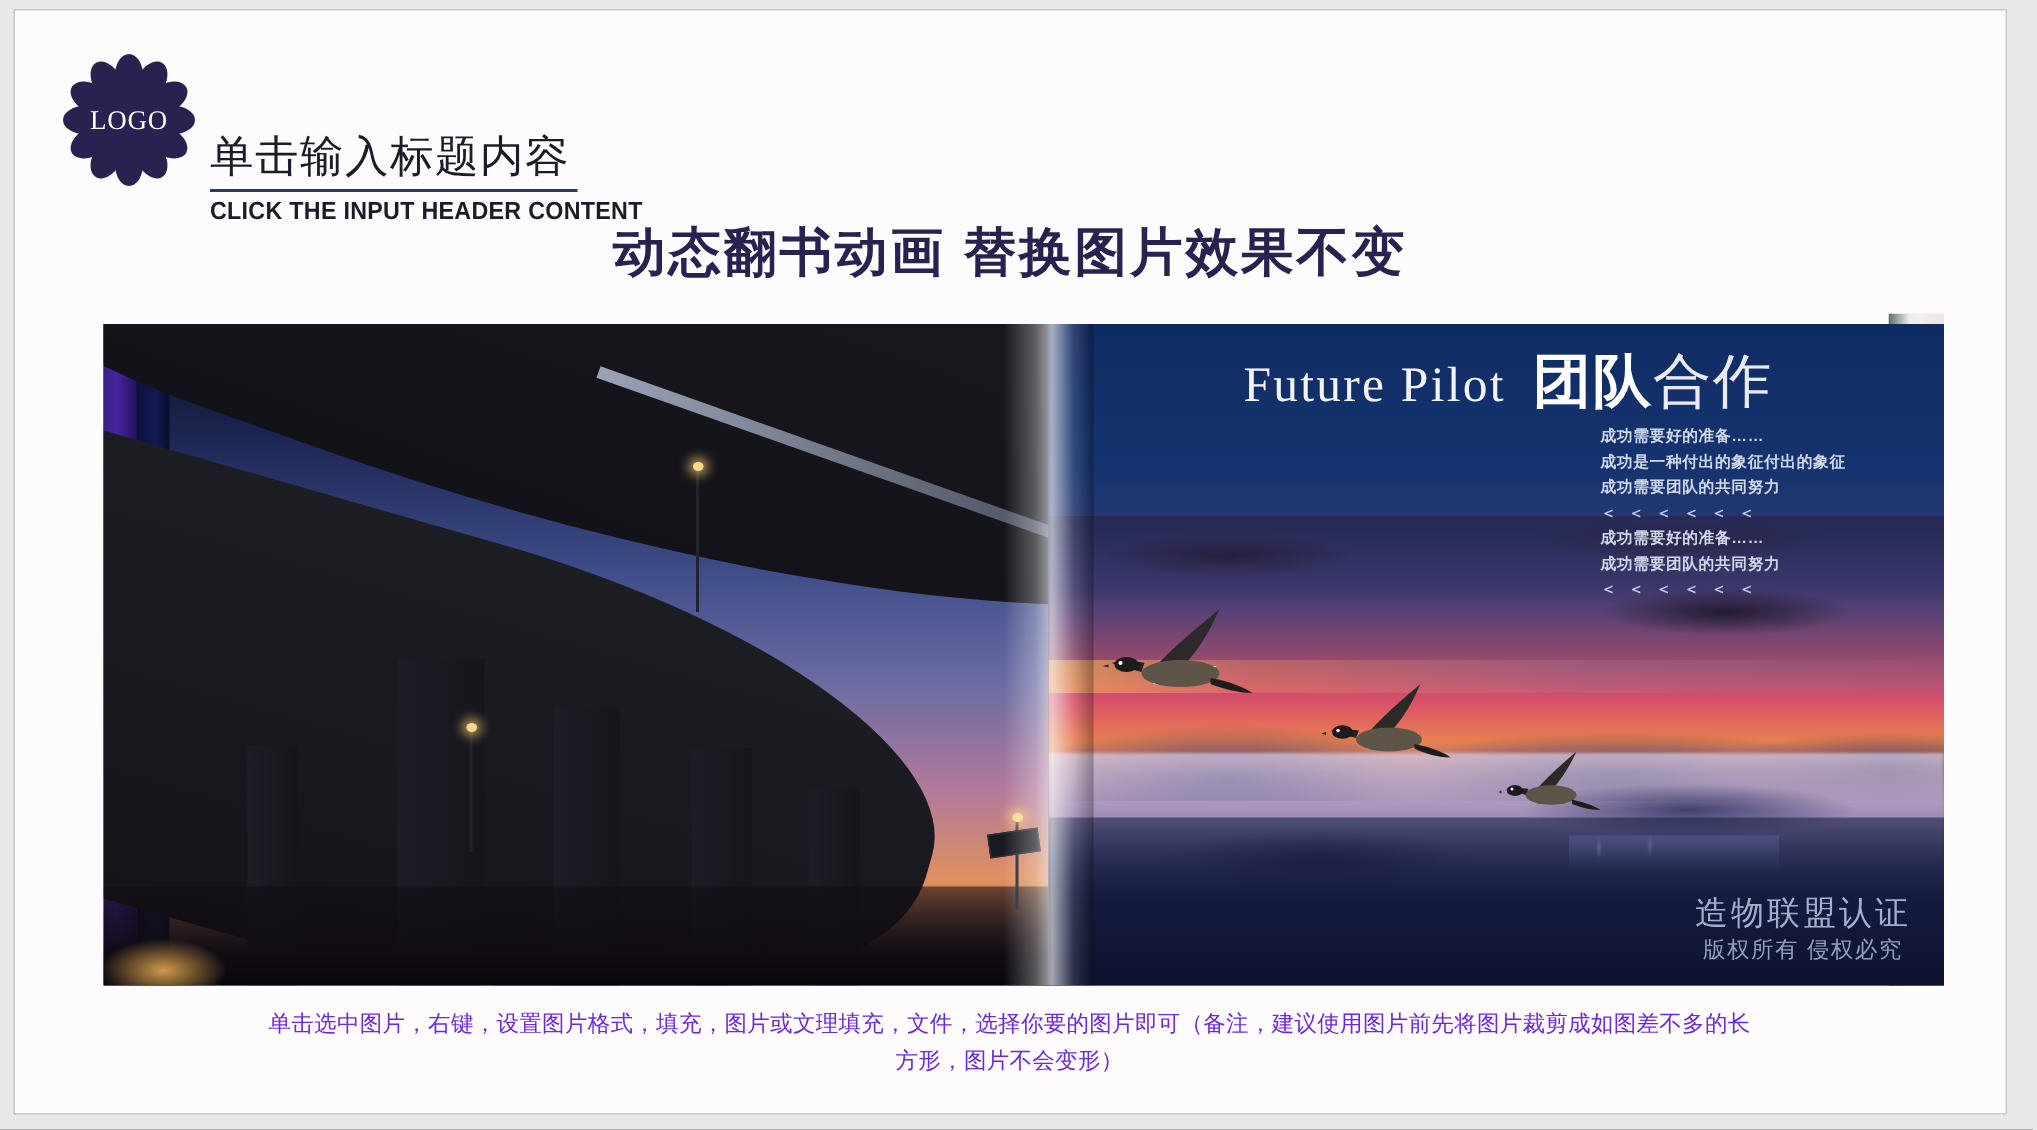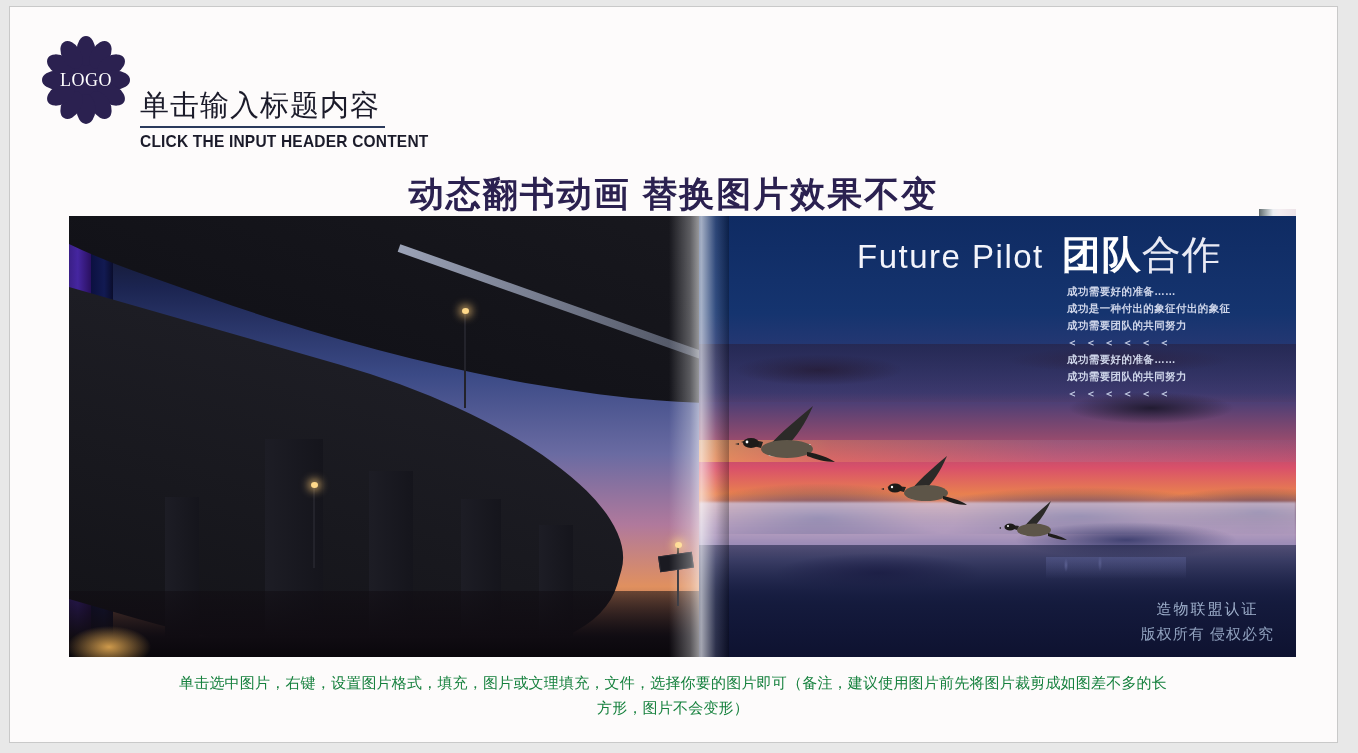--- a/index.html
+++ b/index.html
@@ -92,21 +92,20 @@
     position: absolute;
     left: 0;
     top: 140px;
     width: 1327px;
     text-align: center;
     font-size: 35px;
     line-height: 44px;
     font-weight: bold;
     color: #2b2150;
     letter-spacing: 2px;
-    margin-top: 25px;
   }
 
   
   #flipbook {
     position: absolute;
     left: 49px;
     top: 202px;
     width: 1237px;
     height: 448px;
   }
@@ -336,26 +335,25 @@
   #pr-heading {
     position: absolute;
     left: 130px; top: 20px;
     width: 440px;
     display: flex;
     align-items: baseline;
     gap: 18px;
     white-space: nowrap;
   }
   #pr-heading-en {
-    font-family: Liberation Sans, sans-serif;
+    font-family: Liberation Serif, serif;
     font-size: 33px;
     line-height: 38px;
     color: #f3f4fb;
     letter-spacing: 1.5px;
-    margin-left: 28px;
   }
   #pr-heading-cn {
     font-size: 39px;
     line-height: 38px;
     letter-spacing: 1px;
     font-weight: 700;
   }
   #pr-heading-cn .bold  { color: #ffffff; }
   #pr-heading-cn .light { color: #e9eaf4; font-weight: 400; }
 
@@ -373,21 +371,21 @@
     font-weight: 700;
   }
   #pr-lines .ln.chev { letter-spacing: 2.5px; color: #c2cbe4; }
 
   #pr-credit {
     position: absolute;
     right: 22px; bottom: 12px;
     text-align: center;
   }
   #pr-credit-main {
-    font-size: 15px;
+    font-size: 22px;
     line-height: 28px;
     color: #9fb0cc;
     letter-spacing: 2px;
     white-space: nowrap;
     margin-top: 28px;
   }
   #pr-credit-sub {
     font-size: 15px;
     line-height: 22px;
     color: #8fa0bd;
@@ -397,21 +395,21 @@
 
   
   #caption {
     position: absolute;
     left: 163px;
     top: 663px;
     width: 1000px;
     text-align: center;
     font-size: 15px;
     line-height: 25px;
-    color: #15803d;
+    color: #6d28d9;
     letter-spacing: 0.2px;
   }
 </style>
 </head>
 <body>
 
 <div id="slide-root">
 
   <div id="header">
 

